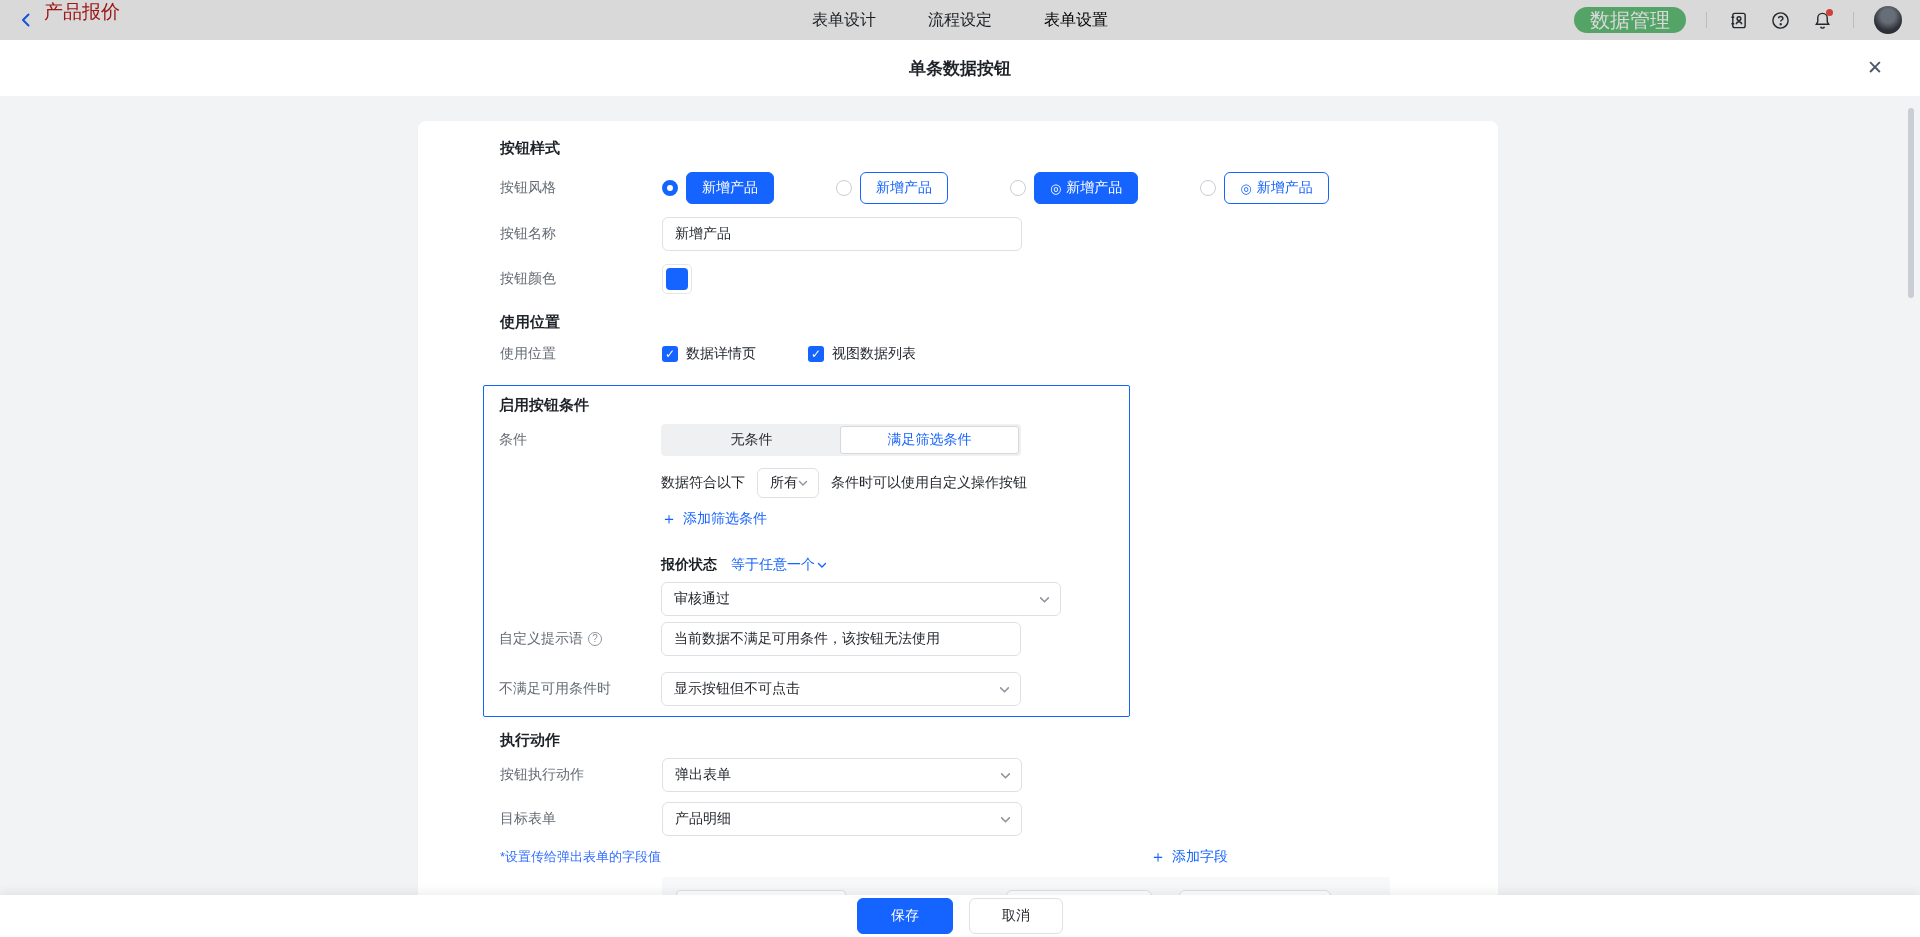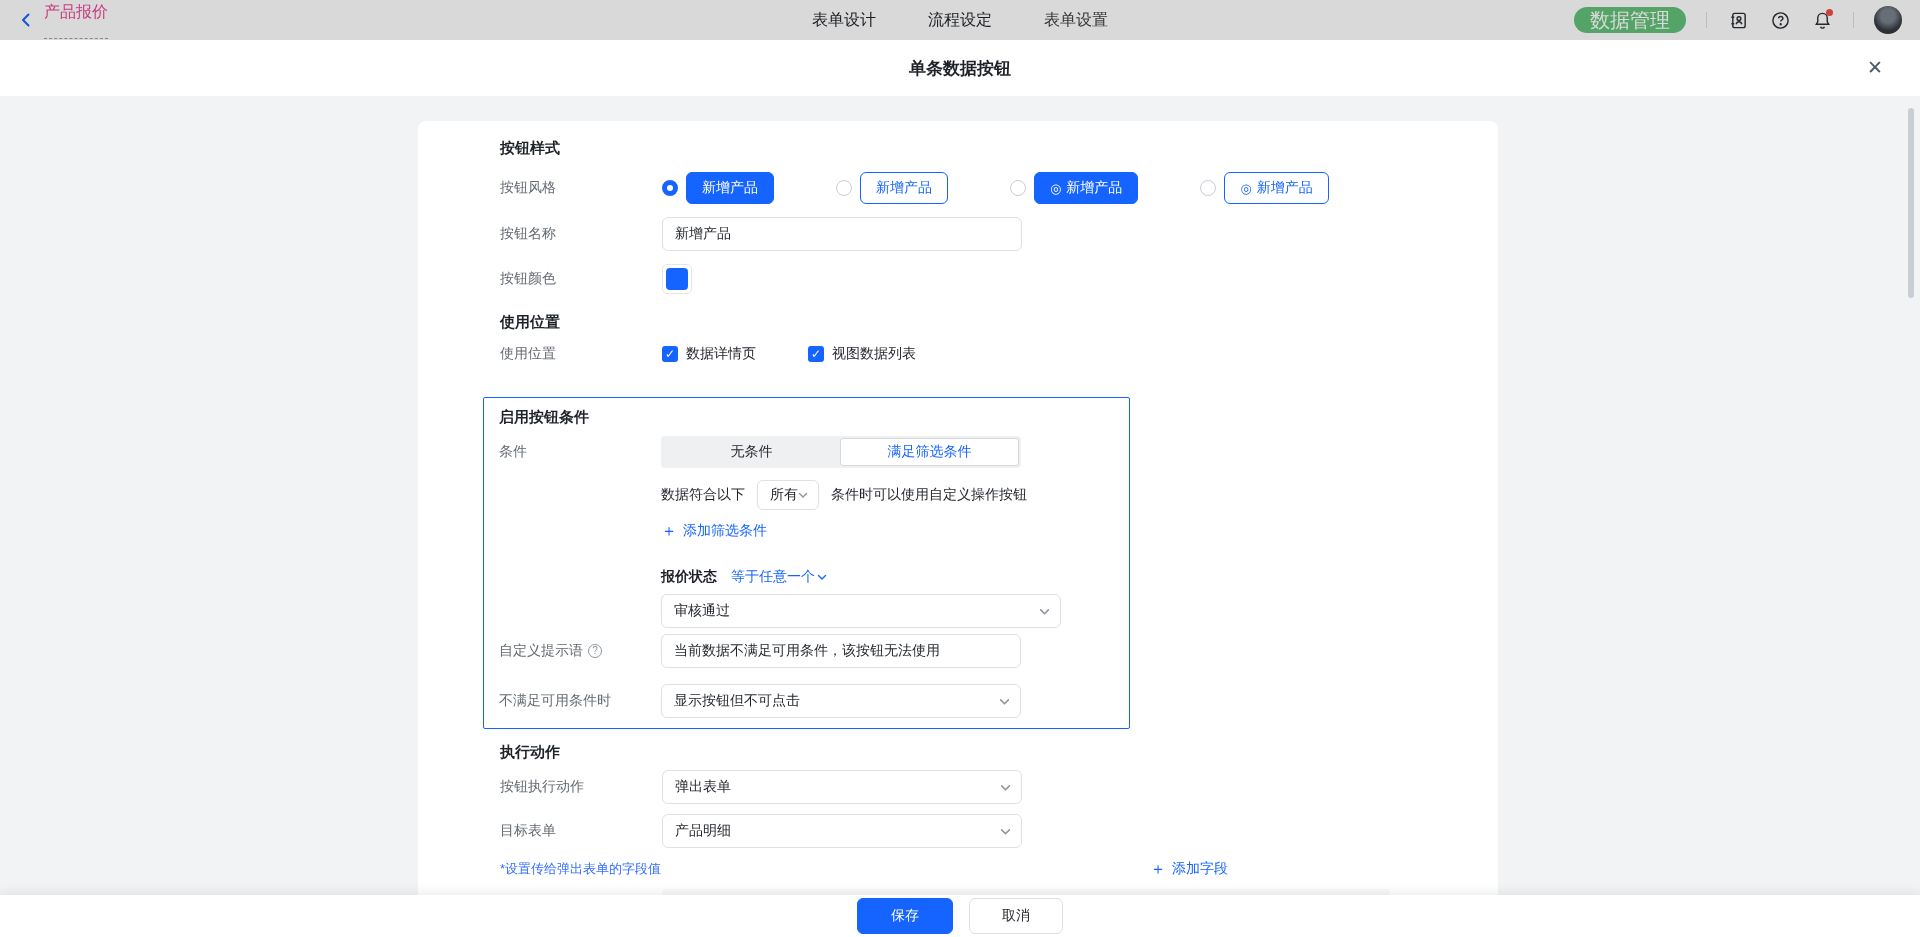--- a/index.html
+++ b/index.html
@@ -5,25 +5,25 @@
   * { margin:0; padding:0; box-sizing:border-box; }
   html,body { width:1920px; height:937px; overflow:hidden; }
   body { font-family:"Liberation Sans","DejaVu Sans",sans-serif; background:#f2f3f5; position:relative; color:#1f2329; }
 
   
   .topbar { position:absolute; top:0; left:0; width:1920px; height:40px; background:#ffffff;
             display:flex; align-items:center; justify-content:space-between; padding:0 18px; z-index:1; }
   .tb-dim { position:absolute; inset:0; background:rgba(0,0,0,.15); z-index:6; pointer-events:none; }
   .tb-left { display:flex; align-items:center; gap:10px; }
   .back-ic { color:#1664ff; display:flex; align-items:center; }
-  .tb-form-name { font-size:16px; color:#ec4899; border-bottom:1px dashed #9aa0a6; padding-bottom:15px; }
+  .tb-form-name { font-size:19px; color:#b91c1c; border-bottom:1px dashed #9aa0a6; padding-bottom:15px; }
   .tb-tabs { position:absolute; left:50%; top:0; transform:translateX(-50%); height:40px;
              display:flex; align-items:center; gap:52px; }
   .tb-tab { font-size:16px; color:#1f2329; cursor:pointer; white-space:nowrap; }
-  .tb-tab.active { color:#404040; }
+  .tb-tab.active { color:#000000; }
   .tb-right { display:flex; align-items:center; gap:20px; }
   .green-pill { background:#63c07a; color:#fff; border:none; border-radius:14px; height:26px;
                 padding:0 16px; font-size:20px; cursor:pointer; }
   .vdiv { width:1px; height:16px; background:#dcdee0; }
   .tb-icon { width:22px; height:22px; color:#2b2f36; position:relative; display:flex; align-items:center; justify-content:center; }
   .bell-dot { position:absolute; top:0px; right:0px; width:7px; height:7px; background:#f54a45; border-radius:50%; }
   .avatar { width:28px; height:28px; border-radius:50%;
             background:radial-gradient(circle at 50% 35%, #7a828c 0 30%, #3a3f46 62%, #23272d 100%); overflow:hidden; }
 
   
@@ -92,21 +92,21 @@
   .map-op { width:160px; text-align:center; font-size:14px; color:#1f2329; }
   .trash-ic { color:#f54a45; margin-left:15px; cursor:pointer; display:flex; align-items:center; }
 
   
   .footer { position:absolute; left:0; bottom:0; width:1920px; height:42px; background:#fff; z-index:4;
             box-shadow:0 -3px 10px rgba(31,35,41,.08); display:flex; align-items:center; justify-content:center; gap:16px; }
   .btn { height:36px; border-radius:6px; font-size:14px; cursor:pointer; font-family:inherit; }
   .btn-primary { width:96px; background:#1664ff; border:1px solid #1664ff; color:#fff; }
   .btn-default { width:94px; background:#fff; border:1px solid #dee0e3; color:#1f2329; }
 
-  .mt14{margin-top:14px;} .mt13{margin-top:13px;} .mt19{margin-top:19px;} .mt22{margin-top:34px;}
+  .mt14{margin-top:14px;} .mt13{margin-top:13px;} .mt19{margin-top:19px;} .mt22{margin-top:22px;}
   .mt12{margin-top:12px;} .mt10{margin-top:10px;text-align:center;} .mt8{margin-top:8px;} .mt16{margin-top:16px;} .mt6{margin-top:6px;}
   .mt28{margin-top:28px;} .mt9{margin-top:9px;}
 </style>
 </head>
 <body>
 
 <header class="topbar">
   <div class="tb-left">
     <span class="back-ic">
       <svg width="16" height="16" viewBox="0 0 16 16" fill="none">

